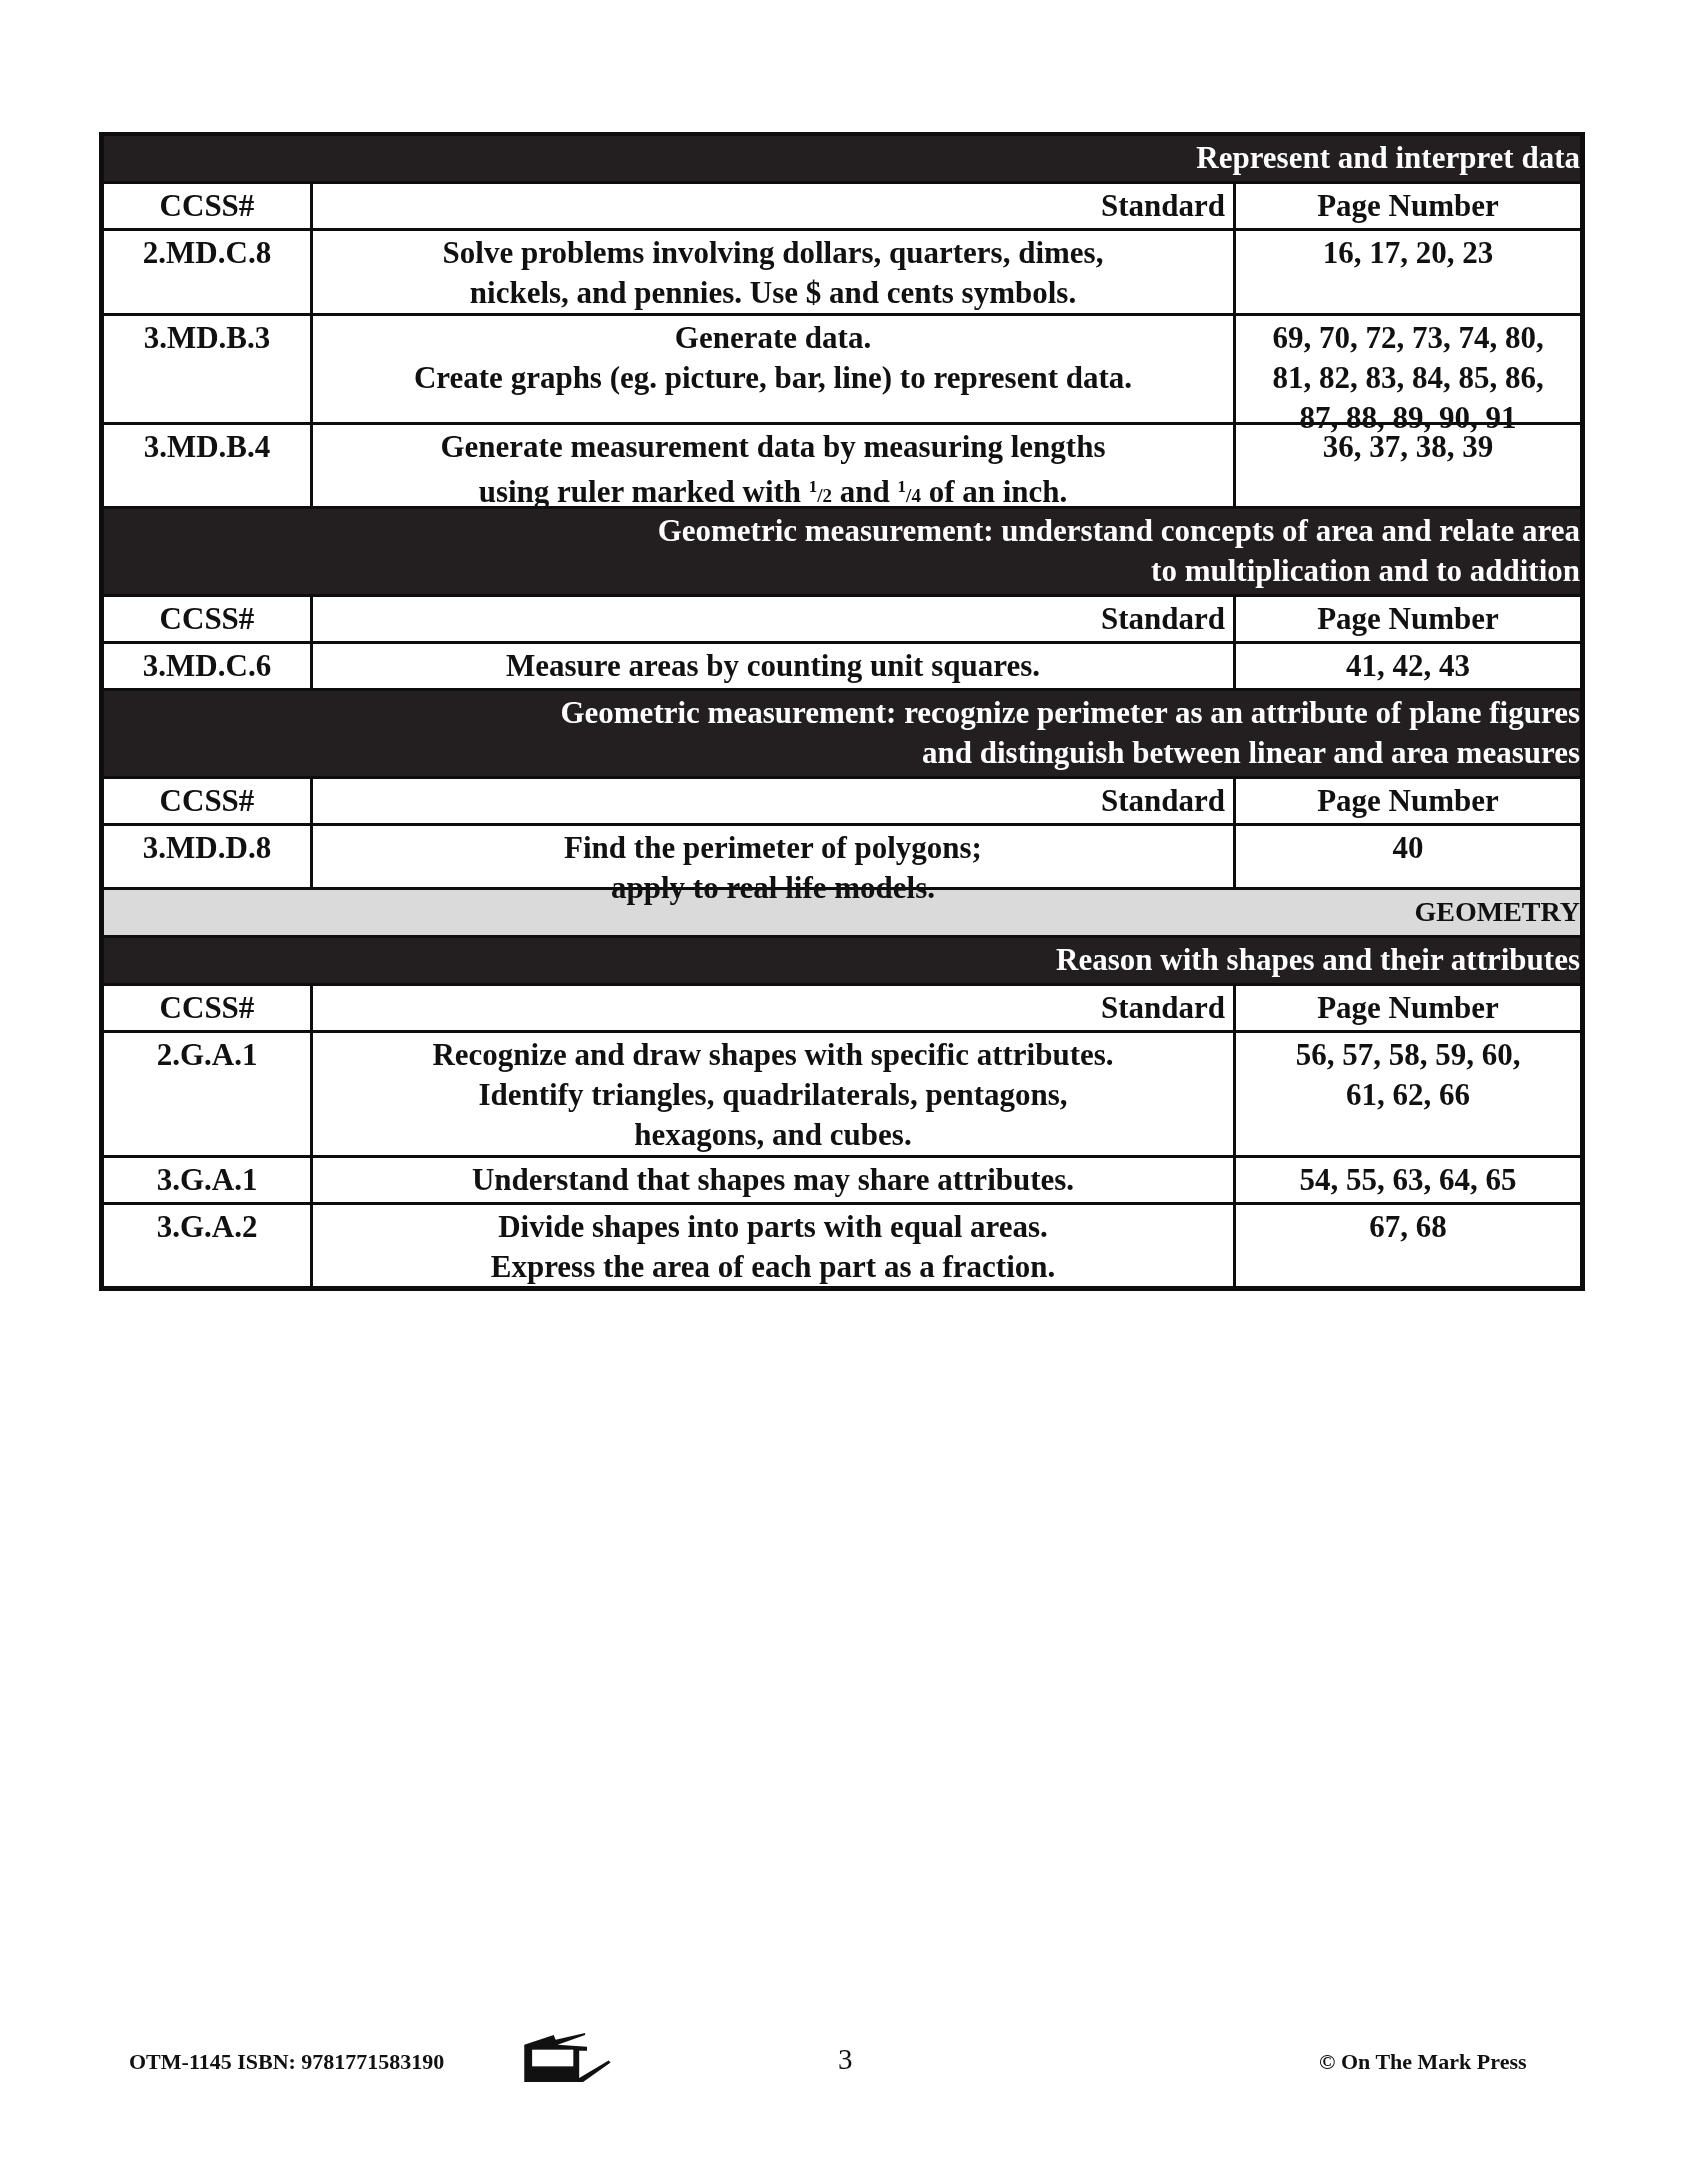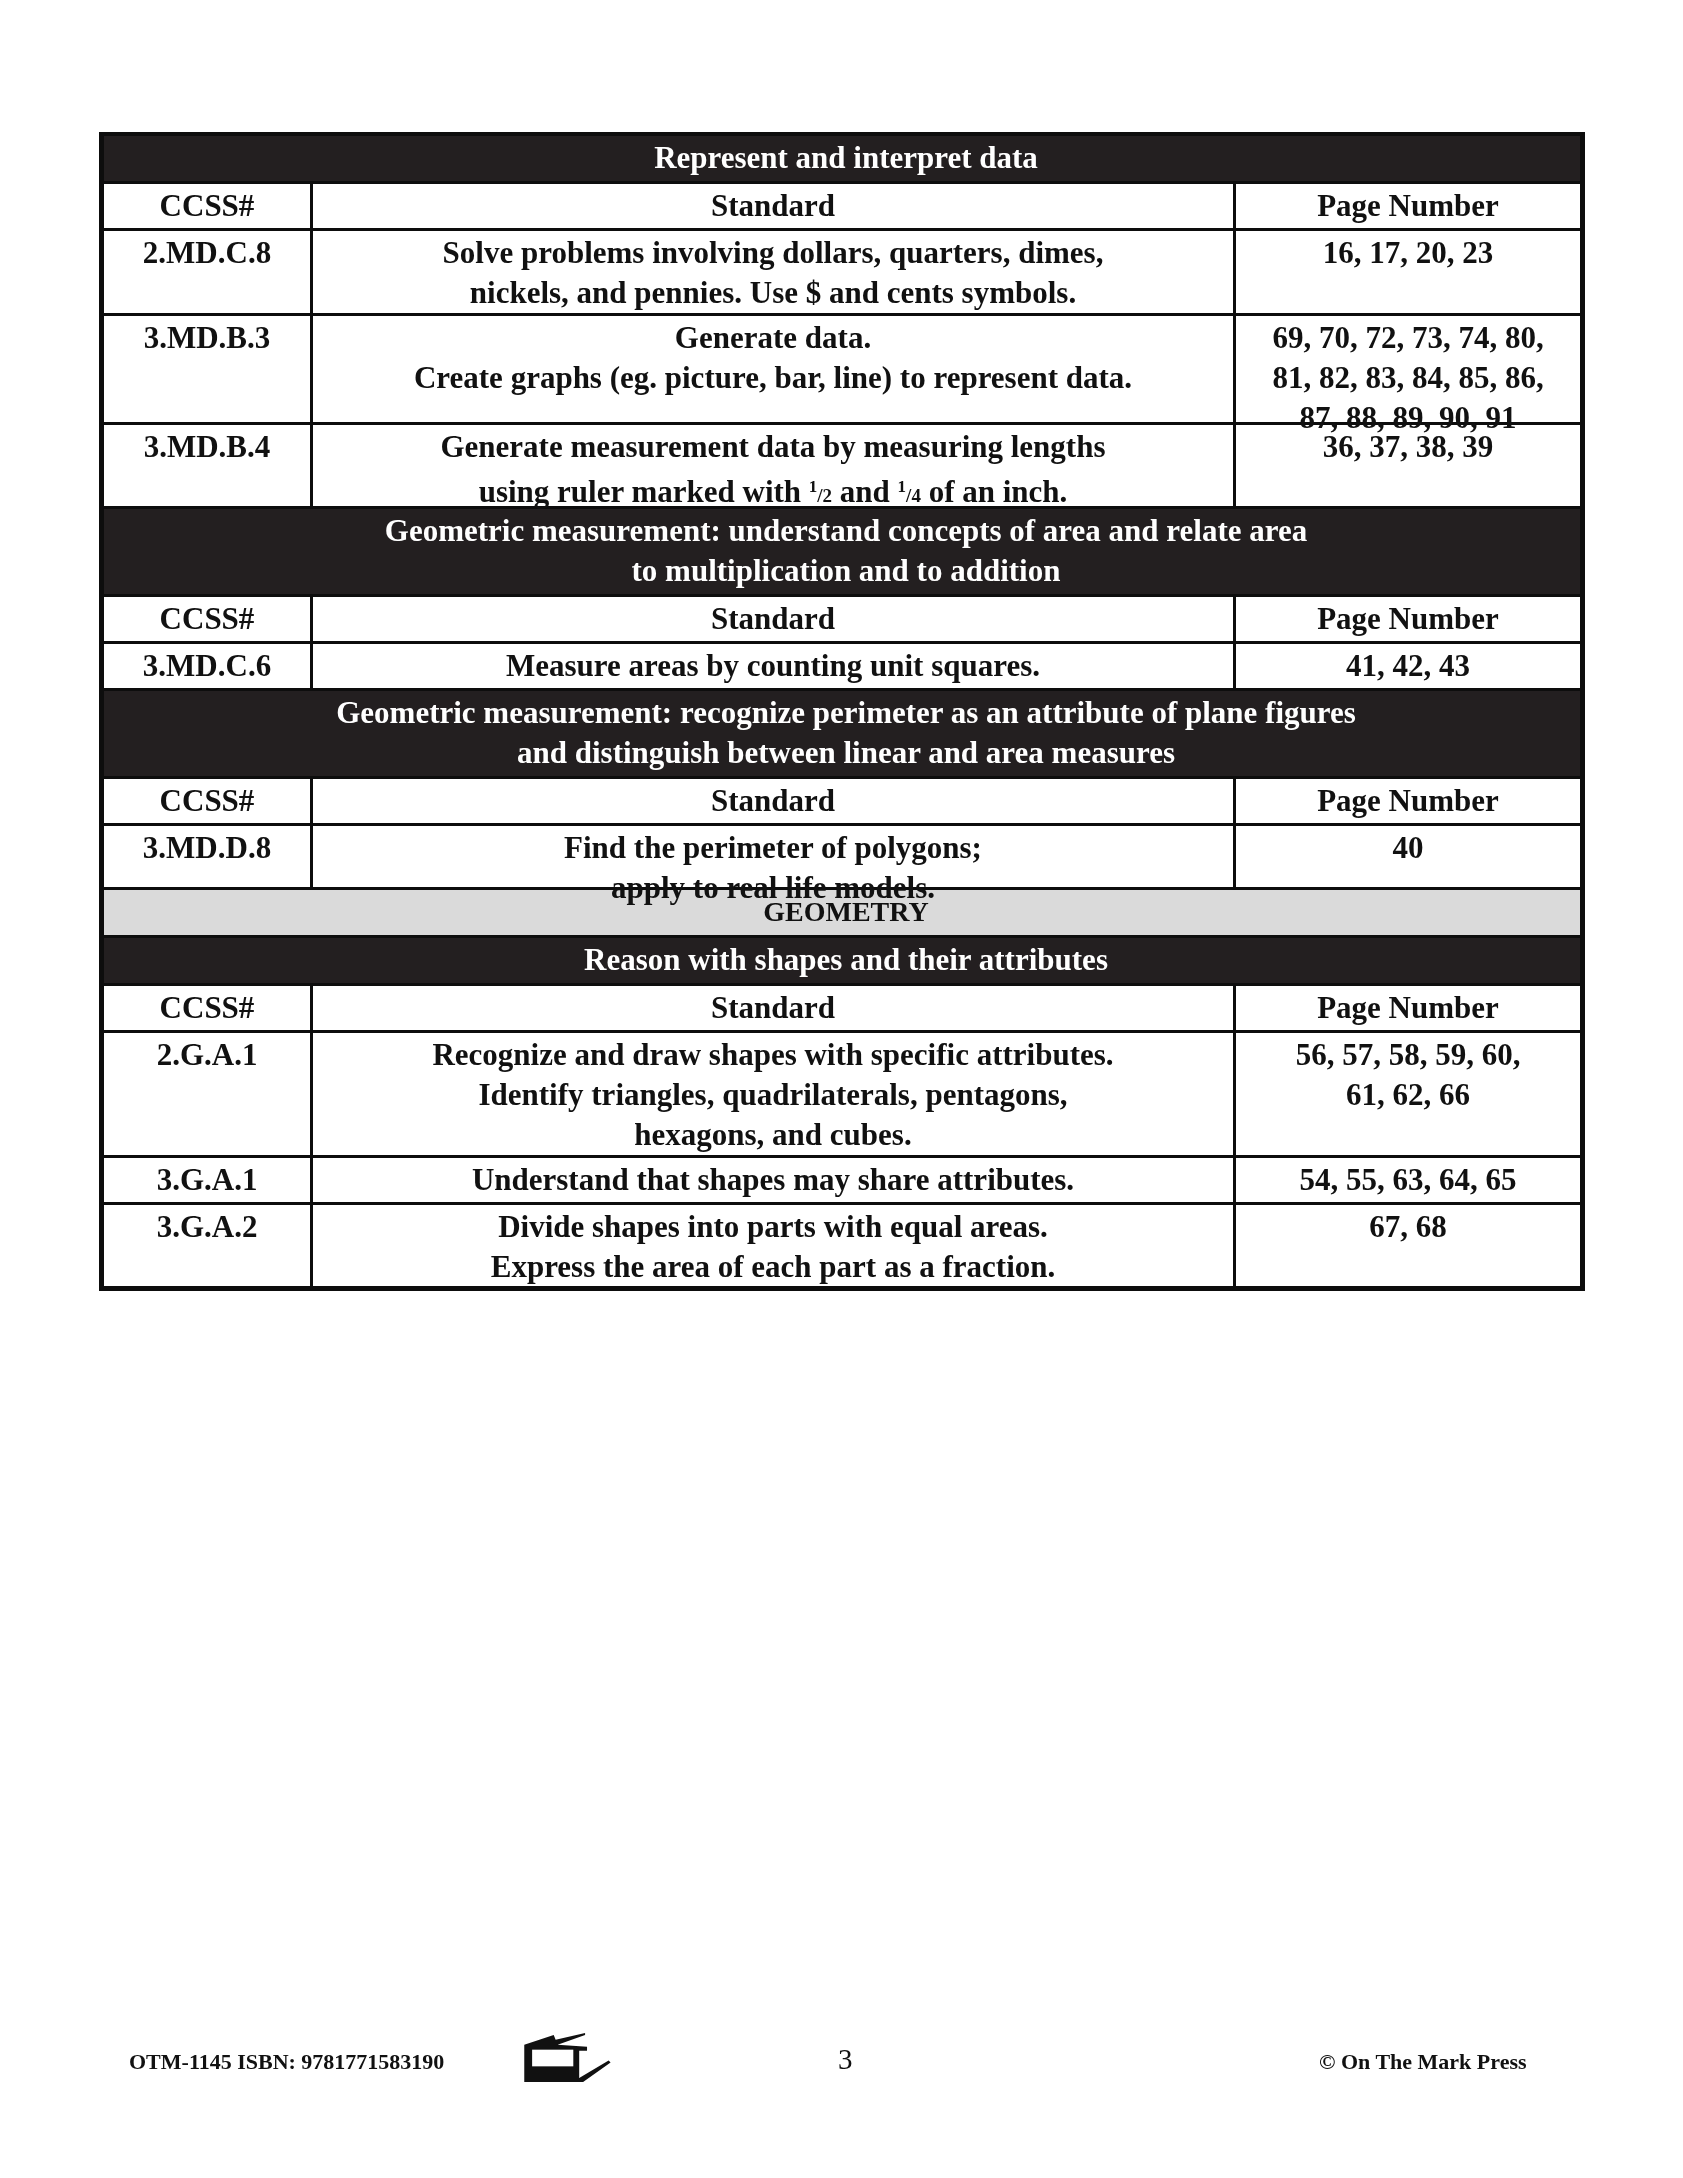--- a/index.html
+++ b/index.html
@@ -7,28 +7,28 @@
          font-family: "Liberation Serif", "DejaVu Serif", serif; color: #111; }
   .table {
     position: absolute; left: 99px; top: 132px; width: 1486px;
     border: 5px solid #0d0d0d; border-top-width: 4px; box-sizing: border-box;
     background: #fff;
   }
   .row { display: flex; border-top: 3px solid #0d0d0d; box-sizing: border-box; }
   .row:first-child { border-top: none; }
   .section {
     background: #231f20; color: #fff; font-weight: bold; font-size: 31px;
-    text-align: center; line-height: 40px; padding: 2px 0 3px 8px; display: block;
+    text-align: right; line-height: 40px; padding: 2px 0 3px 8px; display: block;
   }
   .section.big { background: #dadada; color: #111; font-size: 28px; }
   .cell { box-sizing: border-box; font-weight: bold; font-size: 31px; line-height: 40px; padding: 2px 8px 2px 8px; }
   .c1 { width: 209px; text-align: center; border-right: 3px solid #0d0d0d; }
   .c2 { width: 923px; text-align: center; border-right: 3px solid #0d0d0d; }
   .c3 { flex: 1; text-align: center; }
-  .hdr .c2 { text-align: center; }
+  .hdr .c2 { text-align: right; }
   .frac { font-size: 19px; vertical-align: 0; }
   .frac sup { font-size: 17px; vertical-align: 10px; }
   .line { display: block; }
   .footer {
     position: absolute; top: 2041px; left: 0; width: 1654px; height: 50px;
     font-family: "Liberation Serif", "DejaVu Serif", serif; font-weight: bold; font-size: 22px;
   }
   .footer .left { position: absolute; left: 129px; top: 8px; }
   .footer .pnum { position: absolute; left: 838px; top: 2px; font-weight: normal; font-size: 29px; }
   .footer .right { position: absolute; left: 1319px; top: 8px; }

